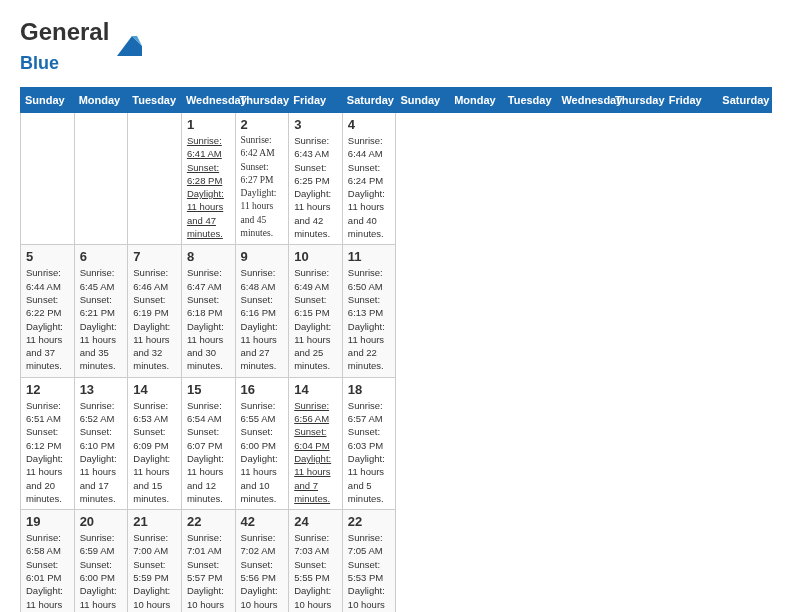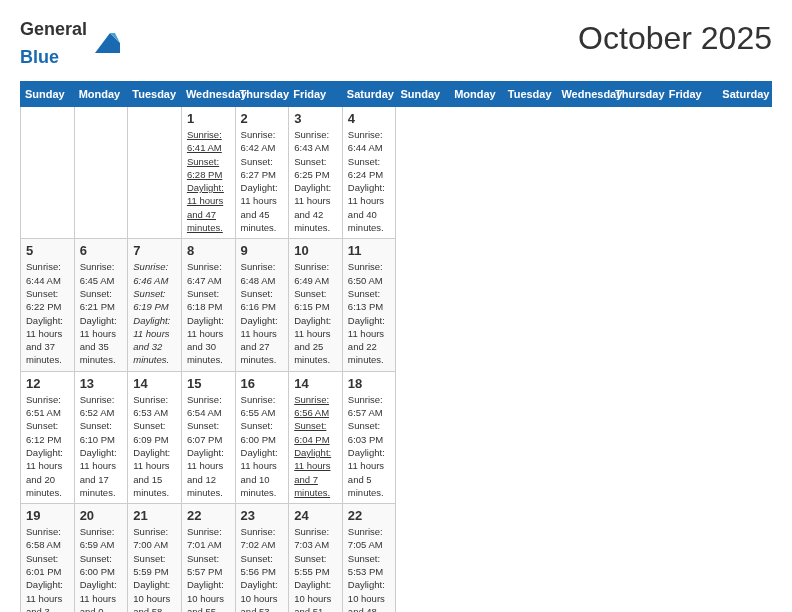--- a/index.html
+++ b/index.html
@@ -10,21 +10,21 @@
       min-height: 612px;
       padding: 20px;
     }
     .header {
       display: flex;
       justify-content: space-between;
       align-items: flex-start;
       margin-bottom: 15px;
     }
     .logo-text-general {
-      font-size: 18px;
+      font-size: 24px;
       font-weight: bold;
       color: #333;
       line-height: 1;
     }
     .logo-text-blue {
       font-size: 18px;
       font-weight: bold;
       color: #1a6ab1;
       line-height: 1;
       margin-top: 10px;
@@ -107,21 +107,20 @@
         <div class="logo-text-general">General</div>
         <div class="logo-text-blue">Blue</div>
       </div>
       <svg class="logo-icon" viewBox="0 0 30 30" xmlns="http://www.w3.org/2000/svg">
         <polygon points="5,25 20,5 30,15 30,25" fill="#1a6ab1"></polygon>
         <polygon points="20,5 30,15 25,5" fill="#4a9fd4"></polygon>
       </svg>
     </div>
   </div>
   <div class="title-section">
-    <div class="month-title">October 2025</div>
   </div>
 </div>
 
 <table>
   <thead>
     <tr>
     <th>Sunday</th>
         <th>Monday</th>
         <th>Tuesday</th>
         <th>Wednesday</th>
@@ -144,21 +143,21 @@
         <td class="empty-cell"></td>
         <td>
           <div class="day-number">1</div>
           <div class="day-info" style="white-space: pre-line; text-decoration: underline;">Sunrise: 6:41 AM
 Sunset: 6:28 PM
 Daylight: 11 hours
 and 47 minutes.</div>
         </td>
         <td>
           <div class="day-number">2</div>
-          <div class="day-info" style="white-space: pre-line;">Sunrise: 6:42 AM
+          <div class="day-info" style="white-space: pre-line; font-family: Liberation Serif, serif;">Sunrise: 6:42 AM
 Sunset: 6:27 PM
 Daylight: 11 hours
 and 45 minutes.</div>
         </td>
         <td>
           <div class="day-number">3</div>
           <div class="day-info" style="white-space: pre-line;">Sunrise: 6:43 AM
 Sunset: 6:25 PM
 Daylight: 11 hours
 and 42 minutes.</div>
@@ -181,21 +180,21 @@
         </td>
         <td>
           <div class="day-number">6</div>
           <div class="day-info" style="white-space: pre-line;">Sunrise: 6:45 AM
 Sunset: 6:21 PM
 Daylight: 11 hours
 and 35 minutes.</div>
         </td>
         <td>
           <div class="day-number">7</div>
-          <div class="day-info" style="white-space: pre-line; font-style: italic;">Sunrise: 6:46 AM
+          <div class="day-info" style="white-space: pre-line;">Sunrise: 6:46 AM
 Sunset: 6:19 PM
 Daylight: 11 hours
 and 32 minutes.</div>
         </td>
         <td>
           <div class="day-number">8</div>
           <div class="day-info" style="white-space: pre-line;">Sunrise: 6:47 AM
 Sunset: 6:18 PM
 Daylight: 11 hours
 and 30 minutes.</div>
@@ -296,21 +295,21 @@
 and 58 minutes.</div>
         </td>
         <td>
           <div class="day-number">22</div>
           <div class="day-info" style="white-space: pre-line;">Sunrise: 7:01 AM
 Sunset: 5:57 PM
 Daylight: 10 hours
 and 55 minutes.</div>
         </td>
         <td>
-          <div class="day-number">23</div>
+          <div class="day-number">42</div>
           <div class="day-info" style="white-space: pre-line;">Sunrise: 7:02 AM
 Sunset: 5:56 PM
 Daylight: 10 hours
 and 53 minutes.</div>
         </td>
         <td>
           <div class="day-number">24</div>
           <div class="day-info" style="white-space: pre-line;">Sunrise: 7:03 AM
 Sunset: 5:55 PM
 Daylight: 10 hours

